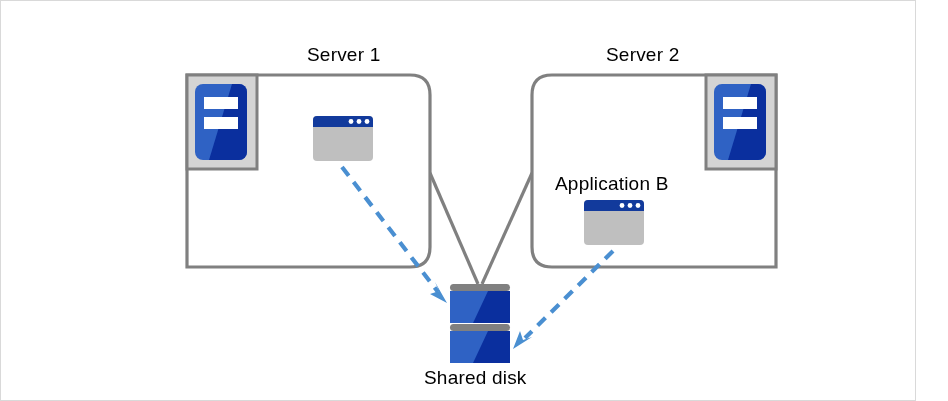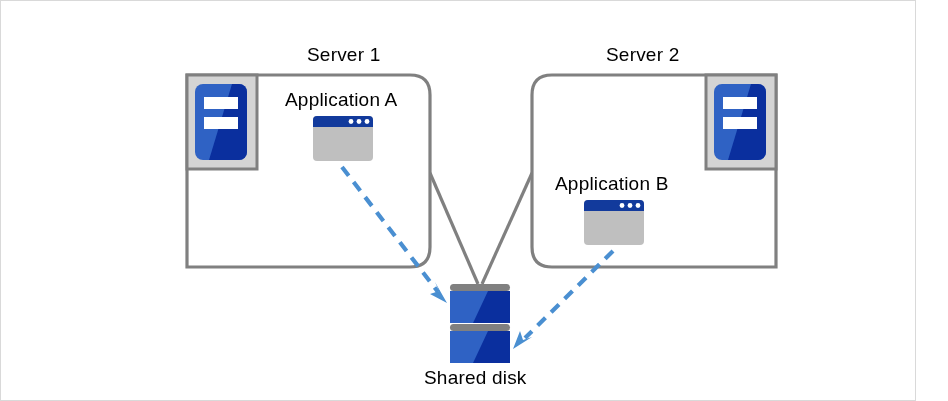--- a/index.html
+++ b/index.html
@@ -137,19 +137,18 @@
     <g>
       <line x1="612" y1="250" x2="524" y2="337" stroke="#4a8fd1" stroke-width="4.2" stroke-dasharray="11 8" stroke-linecap="butt"></line>
       <path d="M 512 348 L 519 330 L 522 339 L 531 336 Z" fill="#4a8fd1"></path>
     </g>
   </svg>
 
   <div class="diagram-label" id="label-server1">Server 1</div>
 
   <div class="diagram-label" id="label-server2">Server 2</div>
 
-  <div class="diagram-label" id="label-app-a">Application A</div>
 
   <div class="diagram-label" id="label-shared-disk">Shared disk</div>
 
   <div class="diagram-label" id="label-app-b">Application B</div>
 
 </div>
 
 </body></html>

